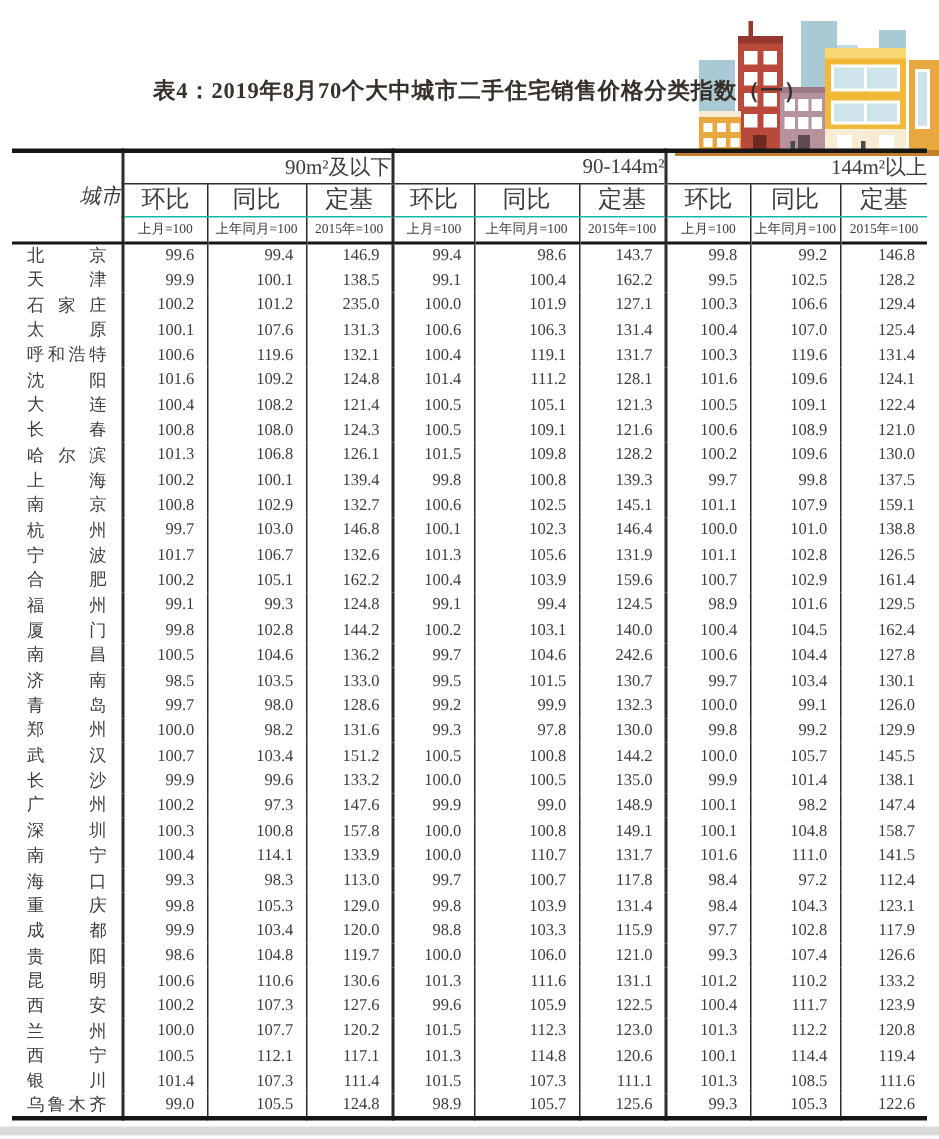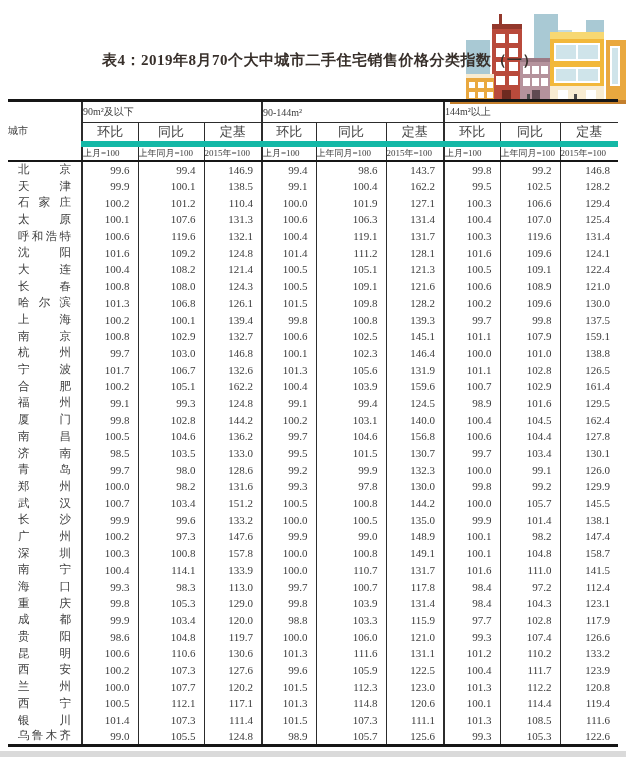--- a/index.html
+++ b/index.html
@@ -35,33 +35,33 @@
     border-top: 3px solid #161616;
     border-bottom: 3px solid #161616;
   }
   .price-table th, .price-table td {
     font-weight: normal;
     border-right: 1px solid #2c2c2c;
     overflow: hidden;
     white-space: nowrap;
   }
   
-  .grp-row th { height: 22px; font-size: 10px; text-align: left;
+  .grp-row th { height: 22px; font-size: 14px; text-align: right;
                 border-bottom: 1px solid #2c2c2c; }
   .city-h { font-size: 12px; text-align: center; vertical-align: middle;
             border-right-width: 2px !important;
-            border-bottom: 2px solid #161616 !important; }
+            border-bottom: 2px solid #161616 !important; font-style: italic; }
   .grp-b { border-right-width: 2px !important; }
   .last-col { border-right: none !important; }
   
-  .sub-row th { height: 20px; font-size: 13px; text-align: center;
-                border-bottom: 6px solid #14b8a6; }
+  .sub-row th { height: 20px; font-size: 16px; text-align: center;
+                border-bottom: 1px solid #14b8a6; }
   .sub-row th:nth-child(3), .sub-row th:nth-child(6) { border-right-width: 2px; }
   
-  .base-row th { height: 17px; font-size: 9px; text-align: left;
+  .base-row th { height: 17px; font-size: 9px; text-align: center;
                  border-bottom: 2px solid #161616; margin-top: 27px; }
   .base-row th:nth-child(3), .base-row th:nth-child(6) { border-right-width: 2px; }
   
   tbody td { height: 16.7px; font-size: 11px; }
   td.city {
     text-align: justify;
     text-align-last: justify;
     padding: 0 10px;
     font-size: 11.5px;
     border-right-width: 2px;
@@ -204,21 +204,21 @@
     <td class="val">100.4</td>
     <td class="val">162.2</td>
     <td class="val">99.5</td>
     <td class="val">102.5</td>
     <td class="val last-col">128.2</td>
   </tr>
       <tr>
     <td class="city">石家庄</td>
     <td class="val">100.2</td>
     <td class="val">101.2</td>
-    <td class="val">110.4</td>
+    <td class="val">235.0</td>
     <td class="val">100.0</td>
     <td class="val">101.9</td>
     <td class="val">127.1</td>
     <td class="val">100.3</td>
     <td class="val">106.6</td>
     <td class="val last-col">129.4</td>
   </tr>
       <tr>
     <td class="city">太原</td>
     <td class="val">100.1</td>
@@ -375,21 +375,21 @@
     <td class="val">104.5</td>
     <td class="val last-col">162.4</td>
   </tr>
       <tr>
     <td class="city">南昌</td>
     <td class="val">100.5</td>
     <td class="val">104.6</td>
     <td class="val">136.2</td>
     <td class="val">99.7</td>
     <td class="val">104.6</td>
-    <td class="val">156.8</td>
+    <td class="val">242.6</td>
     <td class="val">100.6</td>
     <td class="val">104.4</td>
     <td class="val last-col">127.8</td>
   </tr>
       <tr>
     <td class="city">济南</td>
     <td class="val">98.5</td>
     <td class="val">103.5</td>
     <td class="val">133.0</td>
     <td class="val">99.5</td>

